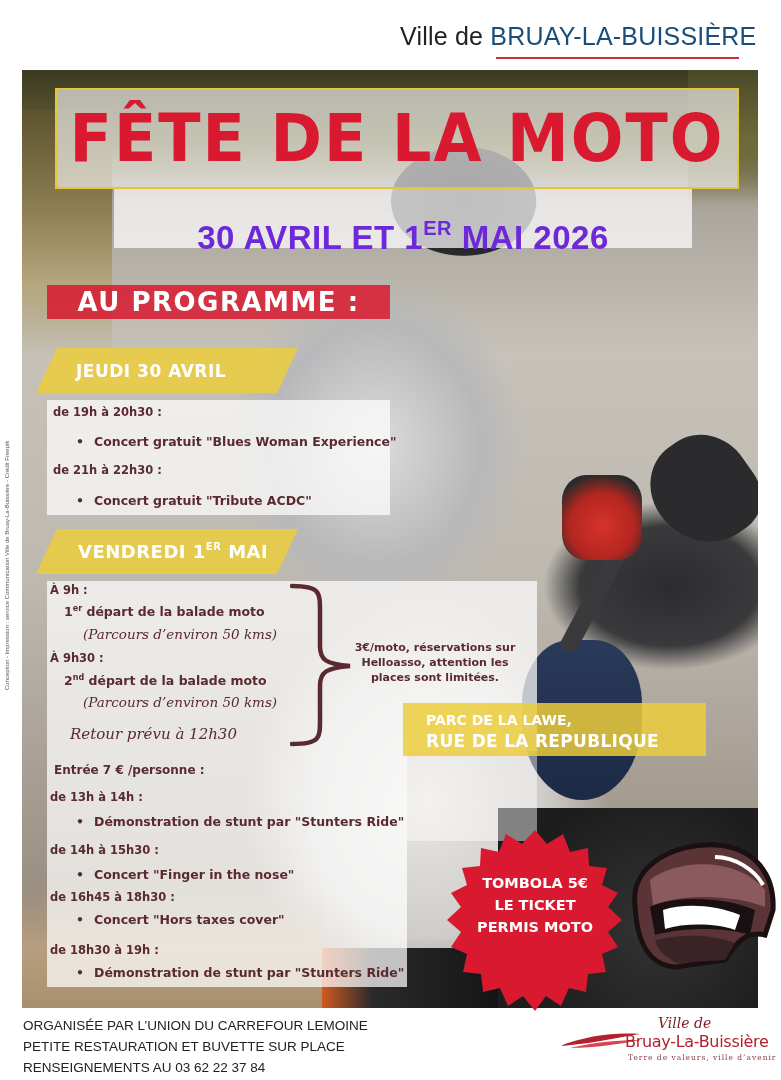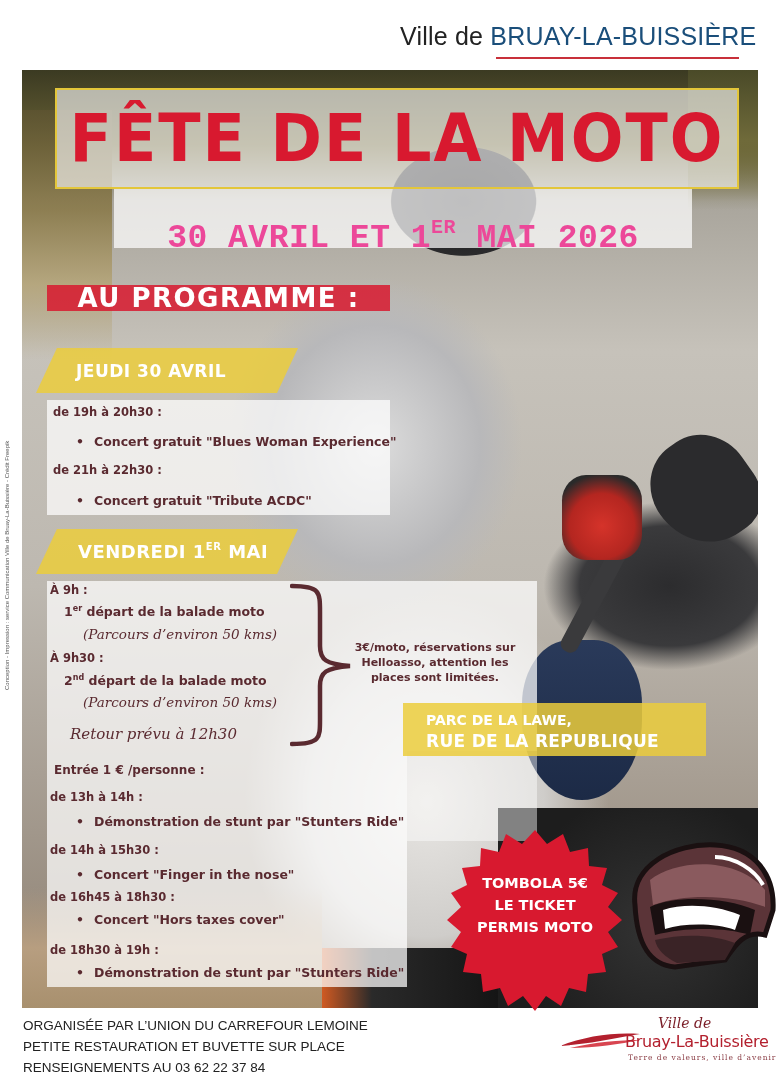--- a/index.html
+++ b/index.html
@@ -31,25 +31,25 @@
   .photo .asphalt-right { position: absolute; right: 0; bottom: 0; width: 260px; height: 200px; background: radial-gradient(circle at 60% 60%, #333 0%, #1d1d1d 70%); }
   .photo .mirror { position: absolute; left: 632px; top: 365px; width: 100px; height: 110px; background: #2b2b2d; border-radius: 50% 50% 40% 60%; transform: rotate(-35deg); }
   .photo .mirror-stem { position: absolute; left: 570px; top: 440px; width: 18px; height: 150px; background: #3a3a3c; transform: rotate(28deg); border-radius: 8px; }
   .photo .glove-right { position: absolute; left: 540px; top: 405px; width: 80px; height: 85px; background: radial-gradient(circle at 50% 60%, #d5332a 0%, #b42620 50%, #2a2a2a 80%); border-radius: 30%; }
   .photo .fender { position: absolute; left: 500px; top: 570px; width: 120px; height: 160px; background: linear-gradient(180deg, #2a3a5a 0%, #1c2a46 100%); border-radius: 40% 40% 50% 50%; }
 
   
   .title-box { position: absolute; left: 55px; top: 88px; width: 684px; height: 101px; background: rgba(255,255,255,0.62); border: 2px solid #e3c63a; display: flex; align-items: center; justify-content: center; }
   .title-text { font-family: "DejaVu Sans", sans-serif; font-weight: bold; font-size: 62px; color: #d8192f; letter-spacing: 2px; white-space: nowrap; transform: scaleY(1.05); }
   .date-box { position: absolute; left: 114px; top: 189px; width: 578px; height: 59px; background: rgba(255,255,255,0.72); display: flex; align-items: center; justify-content: center; }
-  .date-text { font-family: Liberation Mono, monospace; font-weight: bold; font-size: 33px; color: #ec4899; letter-spacing: 0.5px; white-space: nowrap; margin-top: 36px; }
+  .date-text { font-family: Liberation Sans, sans-serif; font-weight: bold; font-size: 33px; color: #6d28d9; letter-spacing: 0.5px; white-space: nowrap; margin-top: 36px; }
   .date-text sup { font-size: 20px; vertical-align: 14px; }
 
   
-  .program-banner { position: absolute; left: 47px; top: 285px; width: 343px; height: 26px; background: rgba(216,25,47,0.85); display: flex; align-items: center; justify-content: center; }
+  .program-banner { position: absolute; left: 47px; top: 285px; width: 343px; height: 34px; background: rgba(216,25,47,0.85); display: flex; align-items: center; justify-content: center; }
   .program-text { font-family: "DejaVu Sans", sans-serif; font-weight: bold; font-size: 26px; color: #ffffff; letter-spacing: 1.5px; }
 
   
   .day-ribbon { position: absolute; height: 45px; background: rgba(235,205,60,0.85); clip-path: polygon(8% 0, 100% 0, 92% 100%, 0 100%); display: flex; align-items: center; }
   .day-ribbon .day-text { font-family: "DejaVu Sans", sans-serif; font-weight: bold; color: #ffffff; letter-spacing: 0.5px; white-space: nowrap; text-align: right; }
   .ribbon-thursday { left: 36px; top: 348px; width: 262px; padding-left: 40px; }
   .ribbon-thursday .day-text { font-size: 17px; }
   .ribbon-friday { left: 36px; top: 529px; width: 262px; padding-left: 42px; }
   .ribbon-friday .day-text { font-size: 18px; }
   .ribbon-friday sup { font-size: 10px; vertical-align: 8px; }
@@ -149,21 +149,21 @@
 <div class="slot-time" style="left:50px; top:651px;">À 9h30 :</div>
 <div class="dep-line" style="left:64px; top:673px;"><span>2</span><sup>nd</sup><span> départ de la balade moto</span></div>
 <div class="serif-note" style="left:83px; top:694px;">(Parcours d’environ 50 kms)</div>
 <div class="serif-note big" style="left:70px; top:725px;">Retour prévu à 12h30</div>
 
 <svg class="brace" viewBox="0 0 70 166" width="70" height="166">
   <path d="M2 4 C30 4, 30 10, 30 30 L30 64 C30 78, 36 82, 60 84 C36 86, 30 90, 30 104 L30 138 C30 156, 30 162, 2 162" fill="none" stroke="#5a2a30" stroke-width="4.5" stroke-linecap="round"></path>
 </svg>
 <div class="reservation-note">3€/moto, réservations sur Helloasso, attention les places sont limitées.</div>
 
-<div class="slot-time" style="left:54px; top:763px; font-size:12px;">Entrée  1 € /personne :</div>
+<div class="slot-time" style="left:54px; top:763px; font-size:12px;">Entrée  7 € /personne :</div>
 <div class="slot-time" style="left:50px; top:790px;">de 13h à 14h :</div>
 <div class="slot-item" style="left:76px; top:814px;">Démonstration de stunt par "Stunters Ride"</div>
 <div class="slot-time" style="left:50px; top:843px;">de 14h à 15h30 :</div>
 <div class="slot-item" style="left:76px; top:867px;">Concert "Finger in the nose"</div>
 <div class="slot-time" style="left:50px; top:890px;">de 16h45 à 18h30 :</div>
 <div class="slot-item" style="left:76px; top:912px;">Concert "Hors taxes cover"</div>
 <div class="slot-time" style="left:50px; top:943px;">de 18h30 à 19h :</div>
 <div class="slot-item" style="left:76px; top:965px;">Démonstration de stunt par "Stunters Ride"</div>
 
 <div class="location-box">

